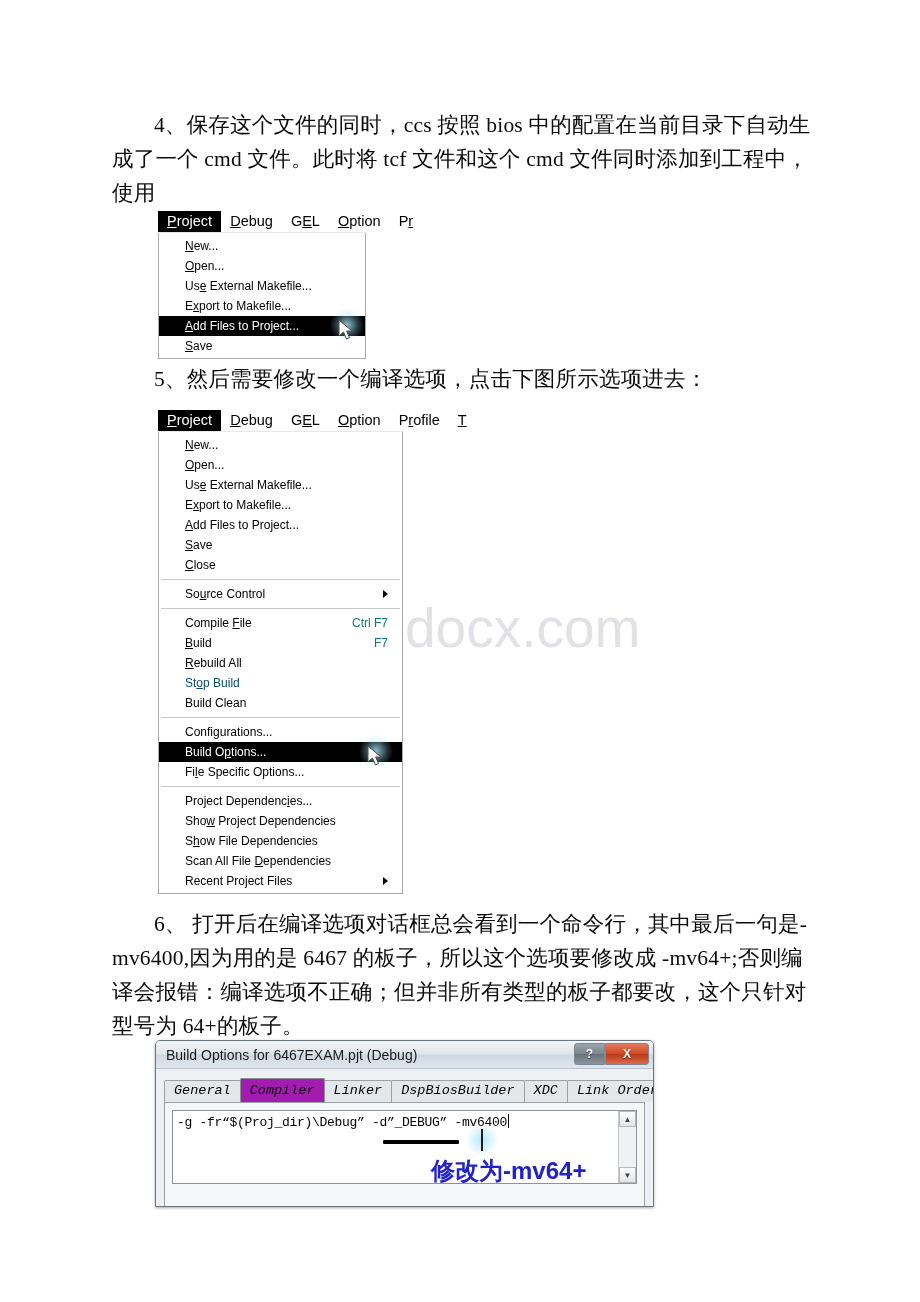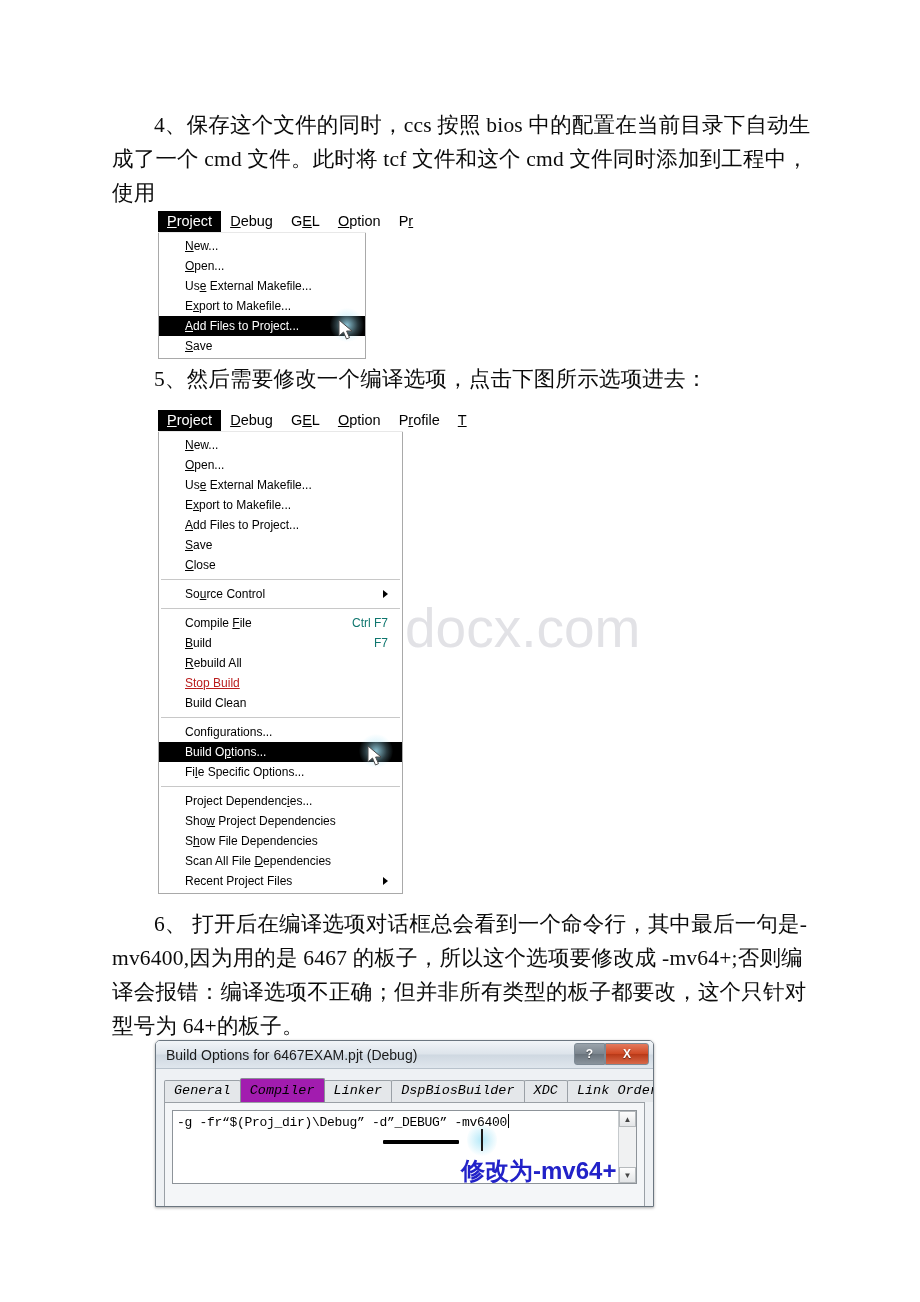--- a/index.html
+++ b/index.html
@@ -102,21 +102,21 @@
     padding-left: 24px;
     color: #0f766e;
   }
   .dd-item .arrow {
     margin-left: auto;
     width: 0; height: 0;
     border-left: 5px solid #000;
     border-top: 4px solid transparent;
     border-bottom: 4px solid transparent;
   }
-  .dd-item.disabled { color: #b91c1c; text-decoration: underline; }
+  .dd-item.disabled { color: #0c4a6e; }
   .dd-item.hl {
     background: #000000;
     color: #ffffff;
   }
   .dd-sep {
     height: 1px;
     background: #c8c8c8;
     margin: 4px 2px 4px 2px;
   }
   u.mn { text-decoration: underline; }
@@ -271,21 +271,20 @@
     border-radius: 1px;
   }
   .note-cn {
     position: absolute;
     font-family: "Liberation Sans", sans-serif;
     font-weight: bold;
     font-size: 24px;
     color: #2222c8;
     white-space: nowrap;
     letter-spacing: 0px;
-    margin-left: 30px;
   }
   .ibeam {
     position: absolute;
     width: 2px;
     height: 22px;
     background: #1b1b1b;
   }
   .ibeam-glow {
     position: absolute;
     width: 30px; height: 34px;

